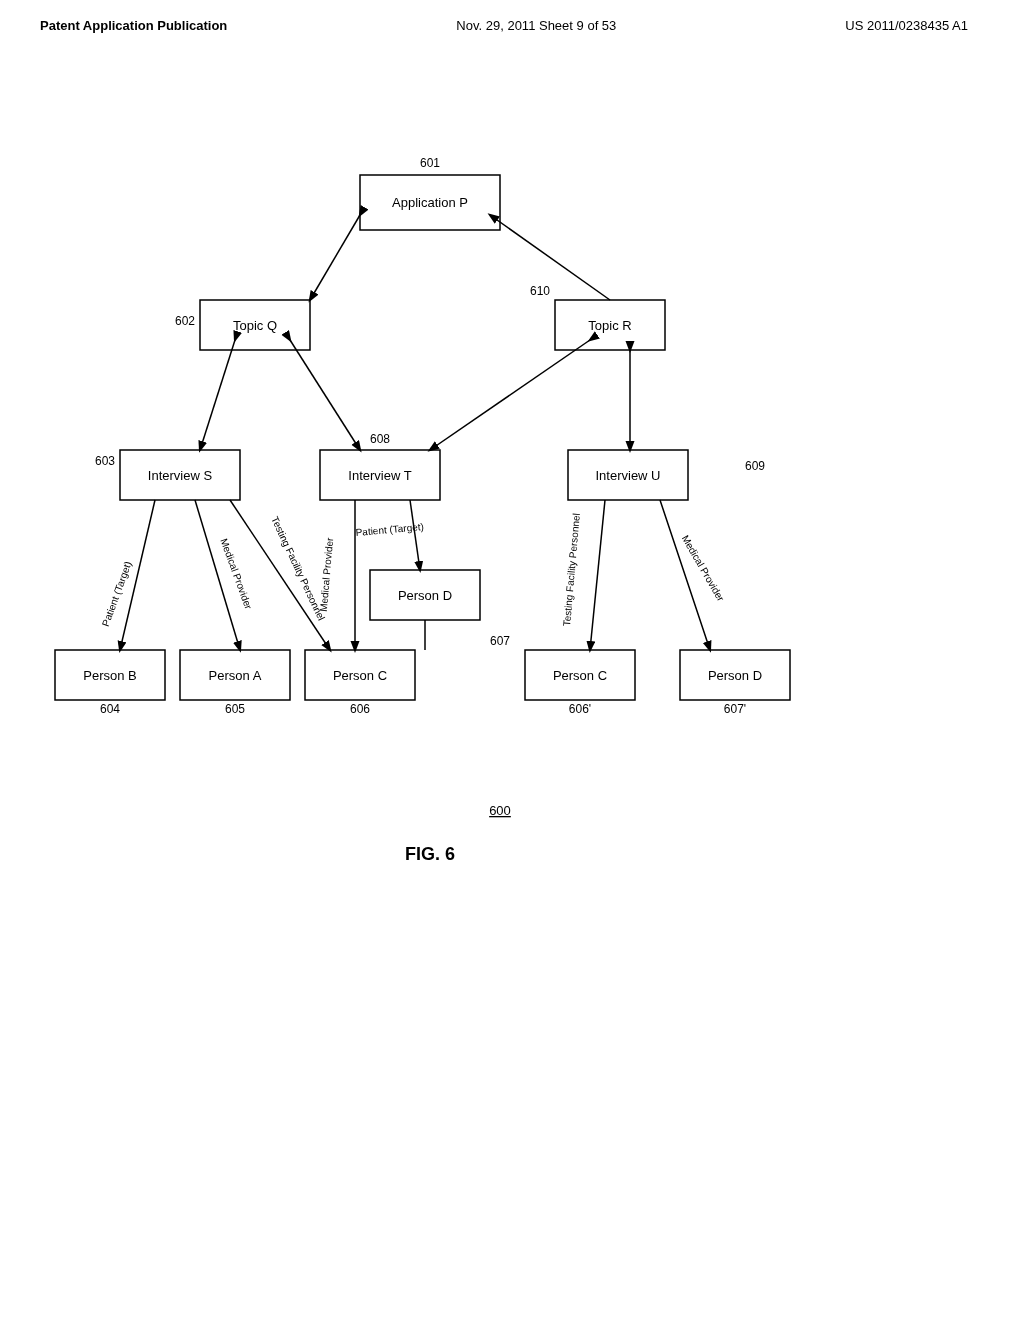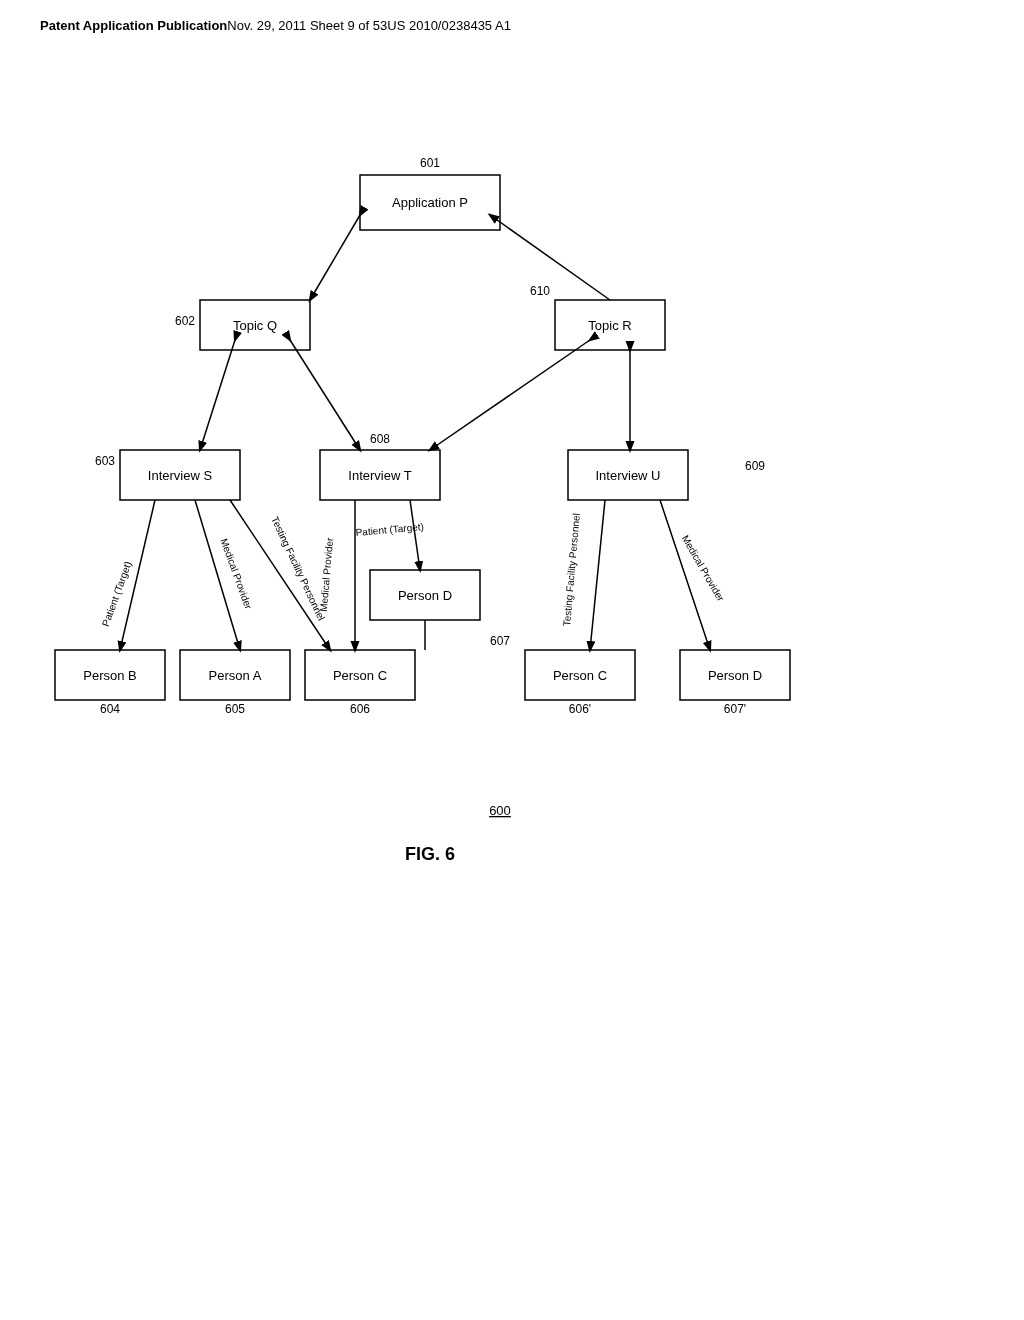--- a/index.html
+++ b/index.html
@@ -9,21 +9,22 @@
       background: #fff;
       font-family: Arial, sans-serif;
       font-size: 13px;
       color: #000;
       position: relative;
       overflow: hidden;
     }
 
     .page-header {
       display: flex;
-      padding: 18px 40px 10px 40px;
+      justify-content: space-between;
+      padding: 18px 56px 10px 40px;
       font-size: 13px;
       border-bottom: none;
     }
 
     .header-left { font-weight: bold; }
     .header-center { }
     .header-right { }
 
     .diagram-area {
       position: absolute;
@@ -39,21 +40,21 @@
       width: 100%;
       height: 100%;
     }
   </style>
 </head>
 <body>
 
 <div class="page-header">
   <span class="header-left">Patent Application Publication</span>
   <span class="header-center">Nov. 29, 2011   Sheet 9 of 53</span>
-  <span class="header-right">US 2010/0238435 A1</span>
+  <span class="header-right">US 2011/0238435 A1</span>
 </div>
 
 <div class="diagram-area">
   <svg viewBox="0 0 1024 1050" xmlns="http://www.w3.org/2000/svg">
 
     <rect x="360" y="90" width="140" height="55" fill="white" stroke="black" stroke-width="1.5"></rect>
     <text x="430" y="122" text-anchor="middle" font-size="13" font-family="Arial">Application P</text>
     <text x="430" y="82" text-anchor="middle" font-size="12" font-family="Arial">601</text>
 
     <rect x="200" y="215" width="110" height="50" fill="white" stroke="black" stroke-width="1.5"></rect>

